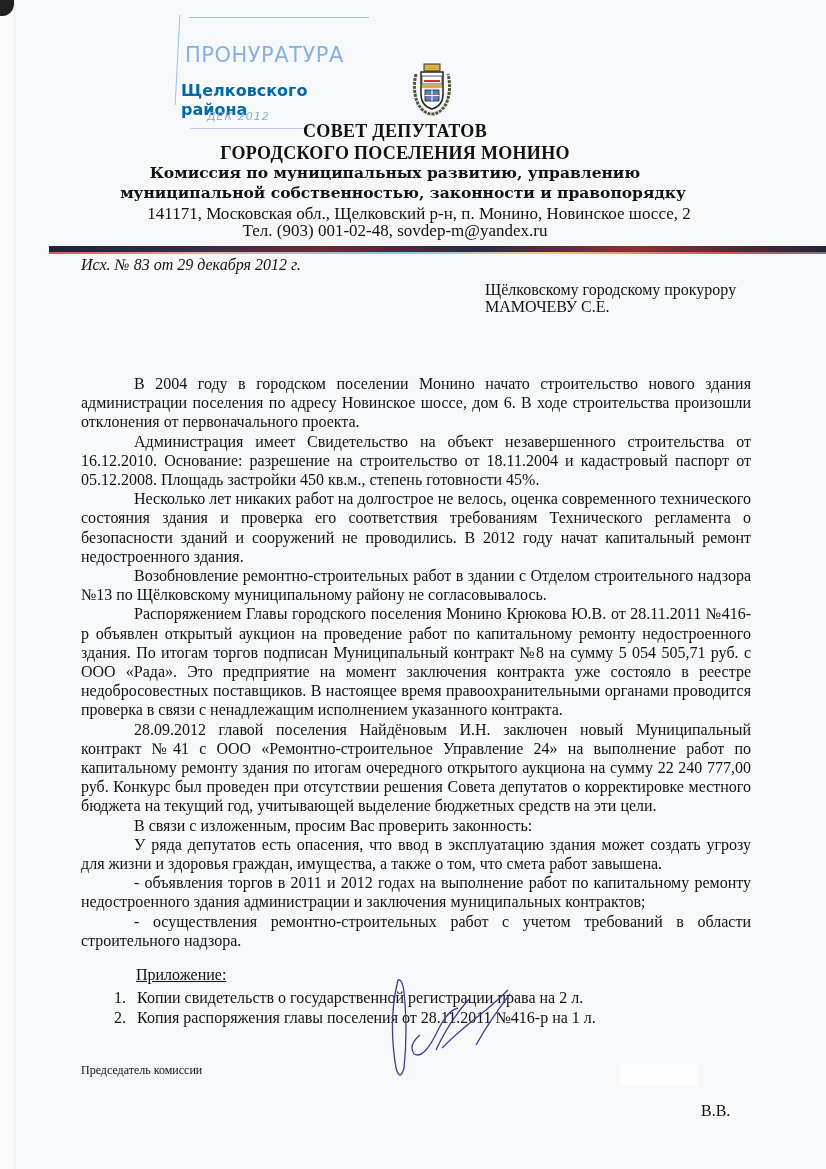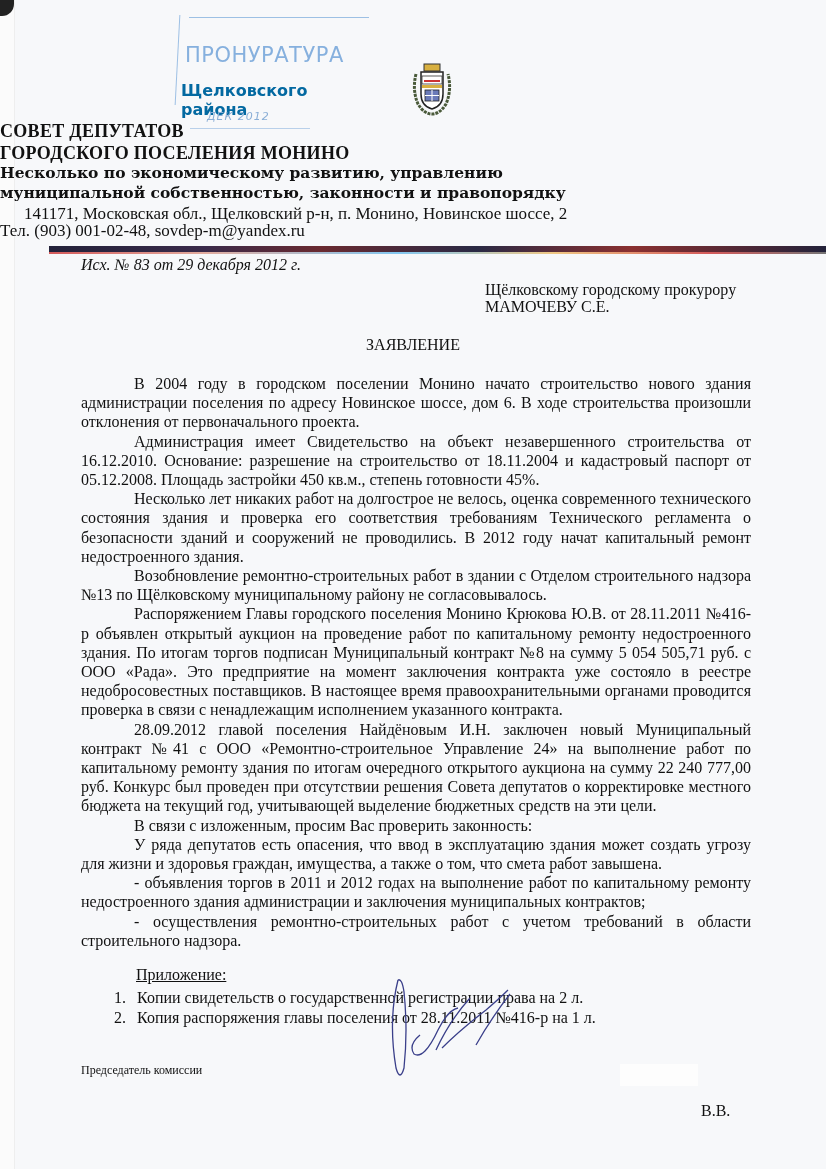--- a/index.html
+++ b/index.html
@@ -19,25 +19,25 @@
   .stamp .frame-left { position:absolute; left:6px; top:0; height:90px; border-left:1px solid #9dc0e4; transform:rotate(3deg); }
   .stamp .l1 { position:absolute; left:14px; top:28px; font-family:"DejaVu Sans", sans-serif; font-size:21px; letter-spacing:0.5px; color:#86b0de; }
   .stamp .l2 { position:absolute; left:10px; top:43px; font-family:"DejaVu Sans", sans-serif; font-size:16px; font-weight:bold; color:#0369a1;margin-top:23px; }
   .stamp-date { position:absolute; left:207px; top:110px; font-family:"DejaVu Sans", sans-serif; font-size:11px; color:#8aaed6; letter-spacing:1px; font-style:italic; }
   .stamp-date-line { position:absolute; left:190px; top:128px; width:120px; border-top:1px solid #b9d0ea; }
 
   
   .emblem { position:absolute; left:410px; top:60px; width:44px; height:56px; }
 
   
-  .hdr { position:absolute; left:0; width:790px; white-space:nowrap; }
+  .hdr { position:absolute; left:0; width:790px; text-align:center; white-space:nowrap; }
   .h1 { top:121px; font-size:18px; font-weight:bold; letter-spacing:0.3px; }
   .h2 { top:143px; font-size:18px; font-weight:bold; letter-spacing:0.3px; }
   .h3 { top:163px; font-size:16.5px; font-weight:bold; font-family:"DejaVu Serif", serif; font-size:15.5px; }
-  .h4 { top:183px; font-family:"DejaVu Serif", serif; font-size:15.5px; font-weight:bold; }
+  .h4 { top:183px; font-family:"DejaVu Serif", serif; font-size:15.5px; font-weight:bold;padding-left:8px; }
   .h5 { top:204px; font-size:17px; left:24px; }
   .h6 { top:221px; font-size:17px; }
 
   .rule { position:absolute; left:49px; top:246px; width:777px; height:6px;
     background: linear-gradient(90deg, #23223a 0%, #3a2a4a 20%, #6a2a30 35%, #2a2a44 55%, #8a3030 75%, #23223a 100%); }
   .rule2 { position:absolute; left:49px; top:252px; width:777px; height:2px;
     background: linear-gradient(90deg, #c33 0%, #d98 20%, #6be 45%, #eb6 65%, #c33 85%, #555 100%); opacity:0.8; }
 
   .ref { position:absolute; left:81px; top:256px; font-style:italic; font-size:16px; }
   .addr1 { position:absolute; left:485px; top:281px; font-size:16px; }
@@ -78,33 +78,32 @@
     <path d="M11 12 H33 V34 Q33 46 22 49 Q11 46 11 34 Z" fill="#fff" stroke="#222" stroke-width="1.5"></path>
     <rect x="12" y="16" width="20" height="8" fill="#fff" stroke="#333" stroke-width="0.8"></rect>
     <path d="M14 21 H30" stroke="#c33" stroke-width="2"></path>
     <rect x="12" y="25" width="20" height="3" fill="#d8b040"></rect>
     <rect x="15" y="30" width="14" height="11" fill="#6a7ab8" stroke="#222" stroke-width="0.8"></rect>
     <path d="M22 30 V41 M15 35.5 H29" stroke="#fff" stroke-width="1"></path>
   </svg>
 
   <div class="hdr h1">СОВЕТ ДЕПУТАТОВ</div>
   <div class="hdr h2">ГОРОДСКОГО ПОСЕЛЕНИЯ МОНИНО</div>
-  <div class="hdr h3">Несколько по экономическому развитию, управлению</div>
+  <div class="hdr h3">Комиссия по муниципальных развитию, управлению</div>
   <div class="hdr h4">муниципальной собственностью, законности и правопорядку</div>
   <div class="hdr h5">141171, Московская обл., Щелковский р-н, п. Монино, Новинское шоссе, 2</div>
   <div class="hdr h6">Тел. (903) 001-02-48, sovdep-m@yandex.ru</div>
 
   <div class="rule"></div>
   <div class="rule2"></div>
 
   <div class="ref">Исх. № 83 от 29 декабря 2012 г.</div>
   <div class="addr1">Щёлковскому городскому прокурору</div>
   <div class="addr2">МАМОЧЕВУ С.Е.</div>
 
-  <div class="title">ЗАЯВЛЕНИЕ</div>
 
   <div class="body">
     <p>В 2004 году в городском поселении Монино начато строительство нового здания администрации поселения по адресу Новинское шоссе, дом 6. В ходе строительства произошли отклонения от первоначального проекта.</p>
     <p>Администрация имеет Свидетельство на объект незавершенного строительства от 16.12.2010. Основание: разрешение на строительство от 18.11.2004 и кадастровый паспорт от 05.12.2008. Площадь застройки 450 кв.м., степень готовности 45%.</p>
     <p>Несколько лет никаких работ на долгострое не велось, оценка современного технического состояния здания и проверка его соответствия требованиям Технического регламента о безопасности зданий и сооружений не проводились. В 2012 году начат капитальный ремонт недостроенного здания.</p>
     <p>Возобновление ремонтно-строительных работ в здании с Отделом строительного надзора №13 по Щёлковскому муниципальному району не согласовывалось.</p>
     <p>Распоряжением Главы городского поселения Монино Крюкова Ю.В. от 28.11.2011 №416-р объявлен открытый аукцион на проведение работ по капитальному ремонту недостроенного здания. По итогам торгов подписан Муниципальный контракт №8 на сумму 5 054 505,71 руб. с ООО «Рада». Это предприятие на момент заключения контракта уже состояло в реестре недобросовестных поставщиков. В настоящее время правоохранительными органами проводится проверка в связи с ненадлежащим исполнением указанного контракта.</p>
     <p>28.09.2012 главой поселения Найдёновым И.Н. заключен новый Муниципальный контракт №41 с ООО «Ремонтно-строительное Управление 24» на выполнение работ по капитальному ремонту здания по итогам очередного открытого аукциона на сумму 22 240 777,00 руб. Конкурс был проведен при отсутствии решения Совета депутатов о корректировке местного бюджета на текущий год, учитывающей выделение бюджетных средств на эти цели.</p>
     <p>В связи с изложенным, просим Вас проверить законность:</p>
     <p>У ряда депутатов есть опасения, что ввод в эксплуатацию здания может создать угрозу для жизни и здоровья граждан, имущества, а также о том, что смета работ завышена.</p>

